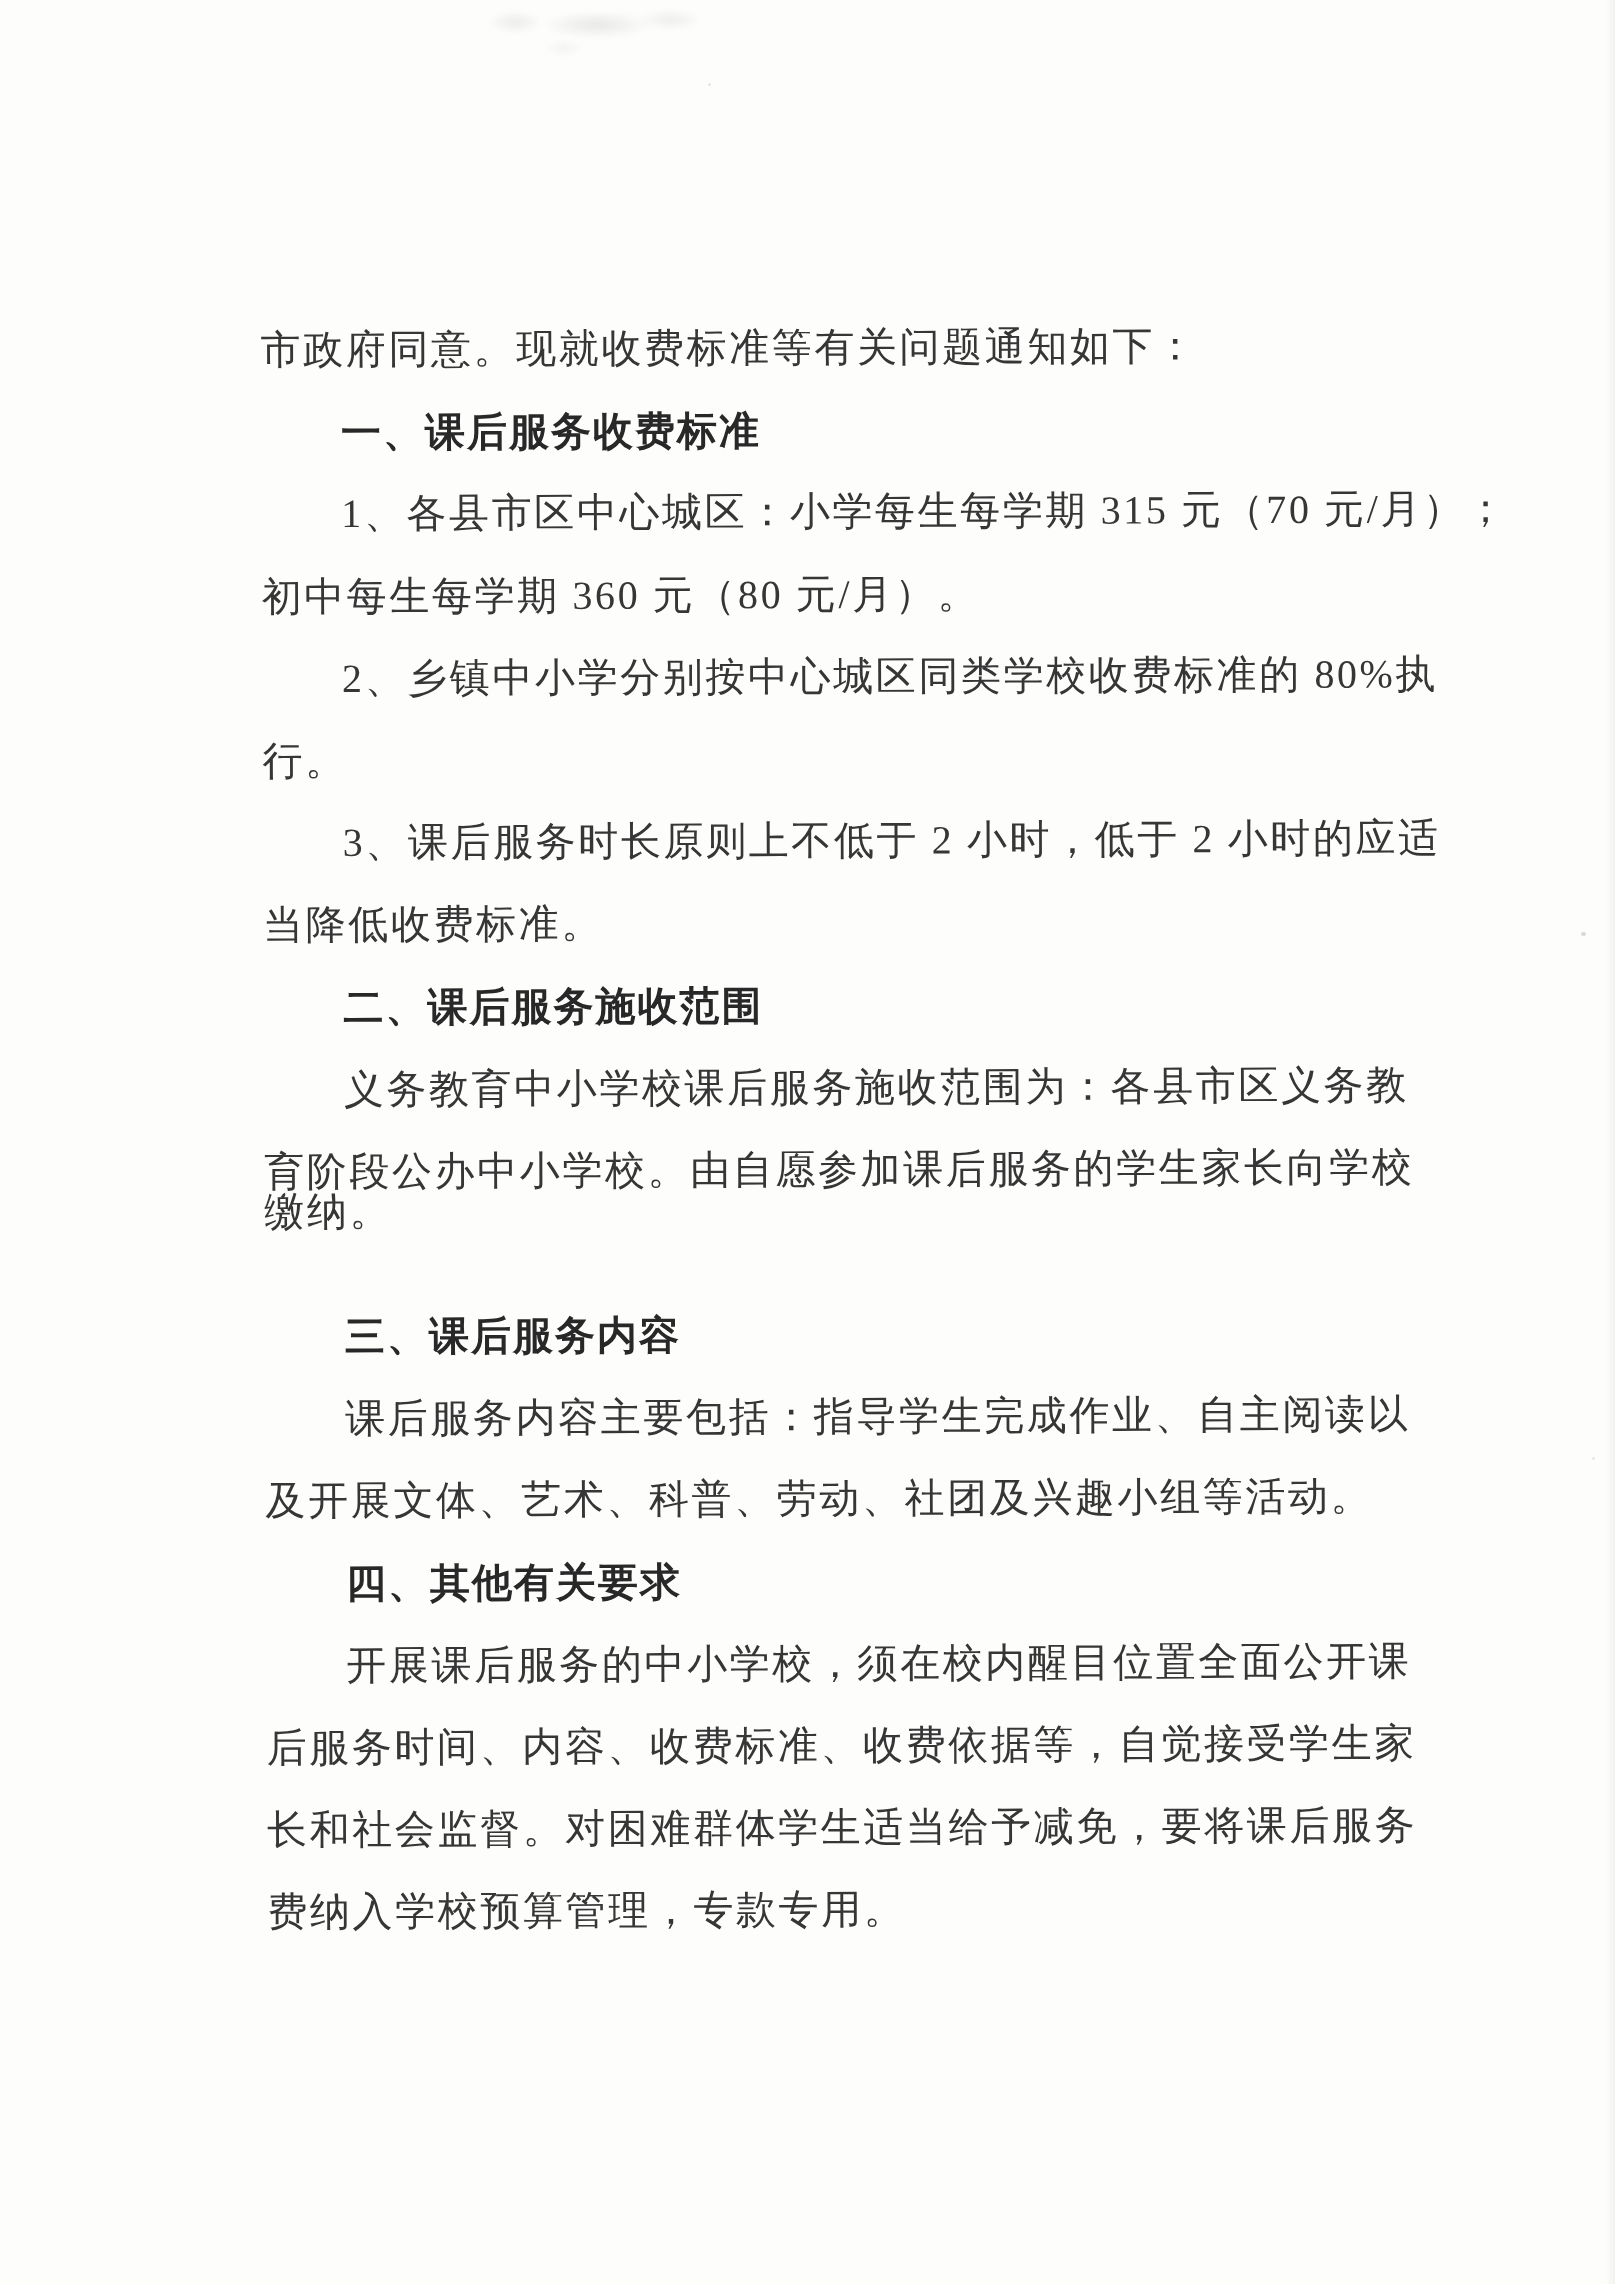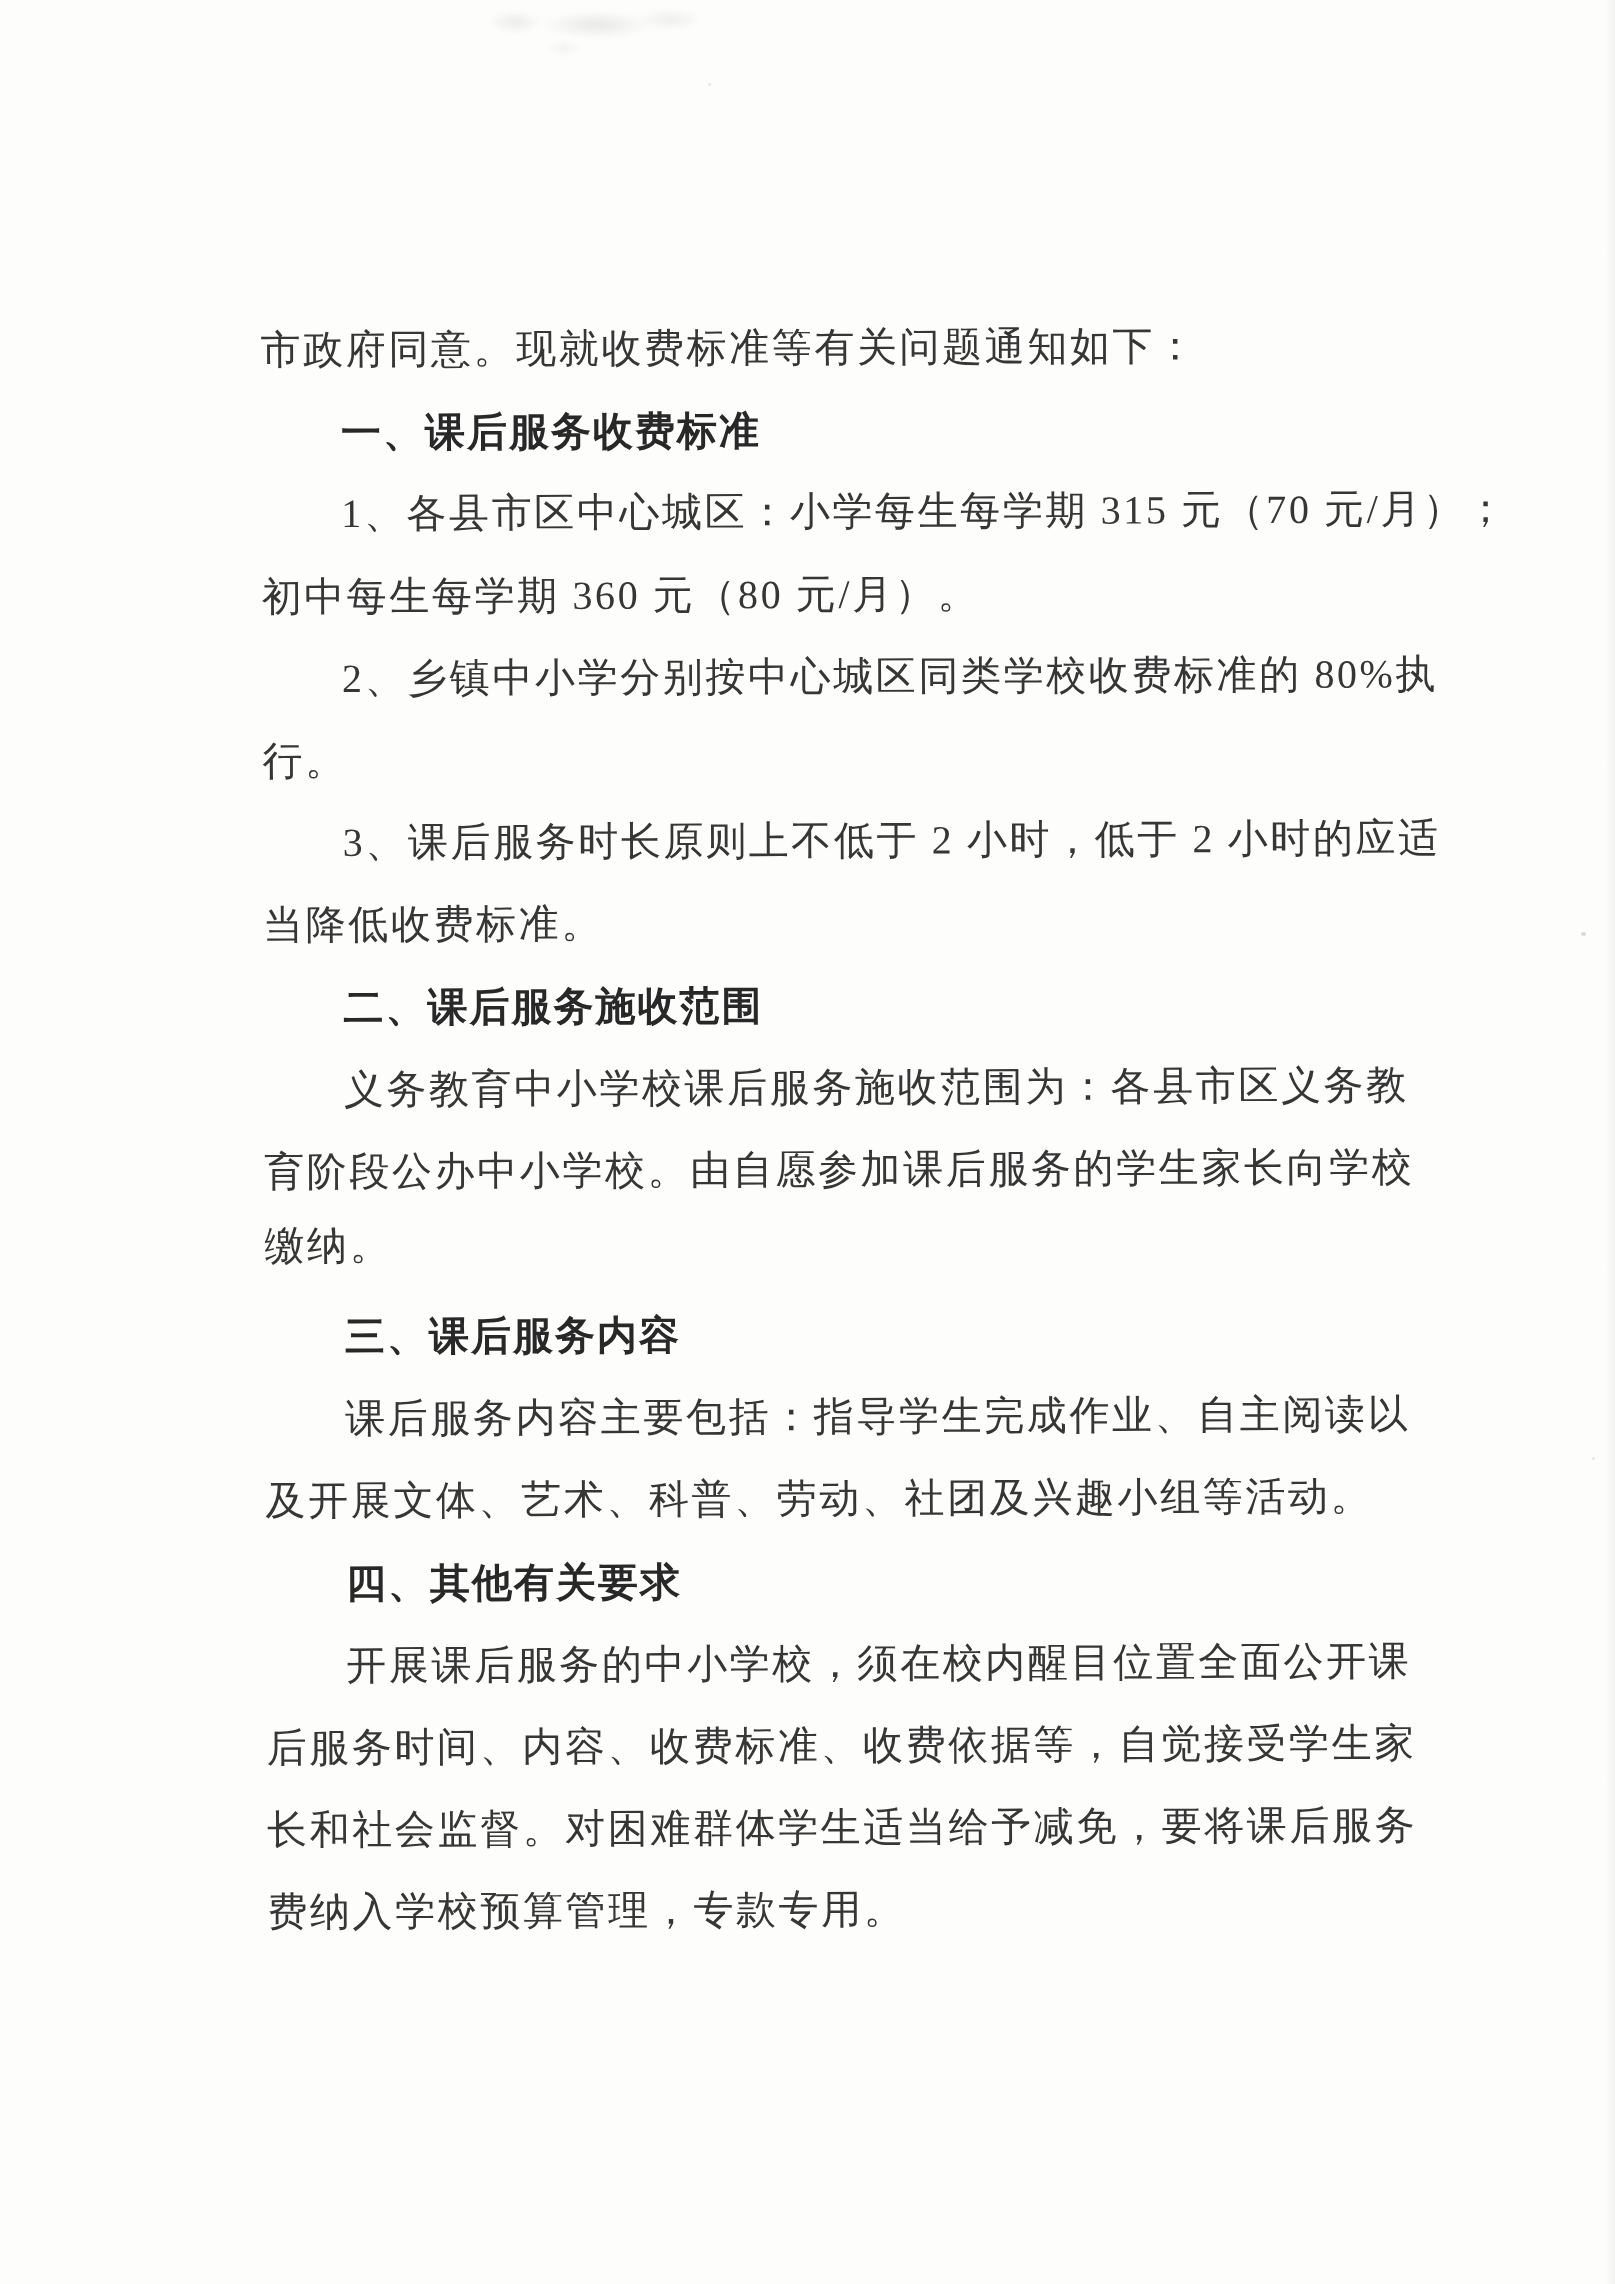--- a/index.html
+++ b/index.html
@@ -73,21 +73,21 @@
     <div class="line heading indent" style="top:409px">一、课后服务收费标准</div>
     <div class="line indent" style="top:491px">1、各县市区中心城区：小学每生每学期 315 元（70 元/月）；</div>
     <div class="line" style="top:574px">初中每生每学期 360 元（80 元/月）。</div>
     <div class="line indent" style="top:656px">2、乡镇中小学分别按中心城区同类学校收费标准的 80%执</div>
     <div class="line" style="top:738px">行。</div>
     <div class="line indent" style="top:820px">3、课后服务时长原则上不低于 2 小时，低于 2 小时的应适</div>
     <div class="line" style="top:902px">当降低收费标准。</div>
     <div class="line heading indent" style="top:984px">二、课后服务施收范围</div>
     <div class="line indent" style="top:1067px">义务教育中小学校课后服务施收范围为：各县市区义务教</div>
     <div class="line" style="top:1149px">育阶段公办中小学校。由自愿参加课后服务的学生家长向学校</div>
-    <div class="line" style="top:1223px">缴纳。</div>
+    <div class="line" style="top:1189px">缴纳。</div>
     <div class="line heading indent" style="top:1313px">三、课后服务内容</div>
     <div class="line indent" style="top:1396px">课后服务内容主要包括：指导学生完成作业、自主阅读以</div>
     <div class="line" style="top:1478px">及开展文体、艺术、科普、劳动、社团及兴趣小组等活动。</div>
     <div class="line heading indent" style="top:1560px">四、其他有关要求</div>
     <div class="line indent" style="top:1643px">开展课后服务的中小学校，须在校内醒目位置全面公开课</div>
     <div class="line" style="top:1725px">后服务时间、内容、收费标准、收费依据等，自觉接受学生家</div>
     <div class="line" style="top:1807px">长和社会监督。对困难群体学生适当给予减免，要将课后服务</div>
     <div class="line" style="top:1889px">费纳入学校预算管理，专款专用。</div>
   </div>
 </div>

